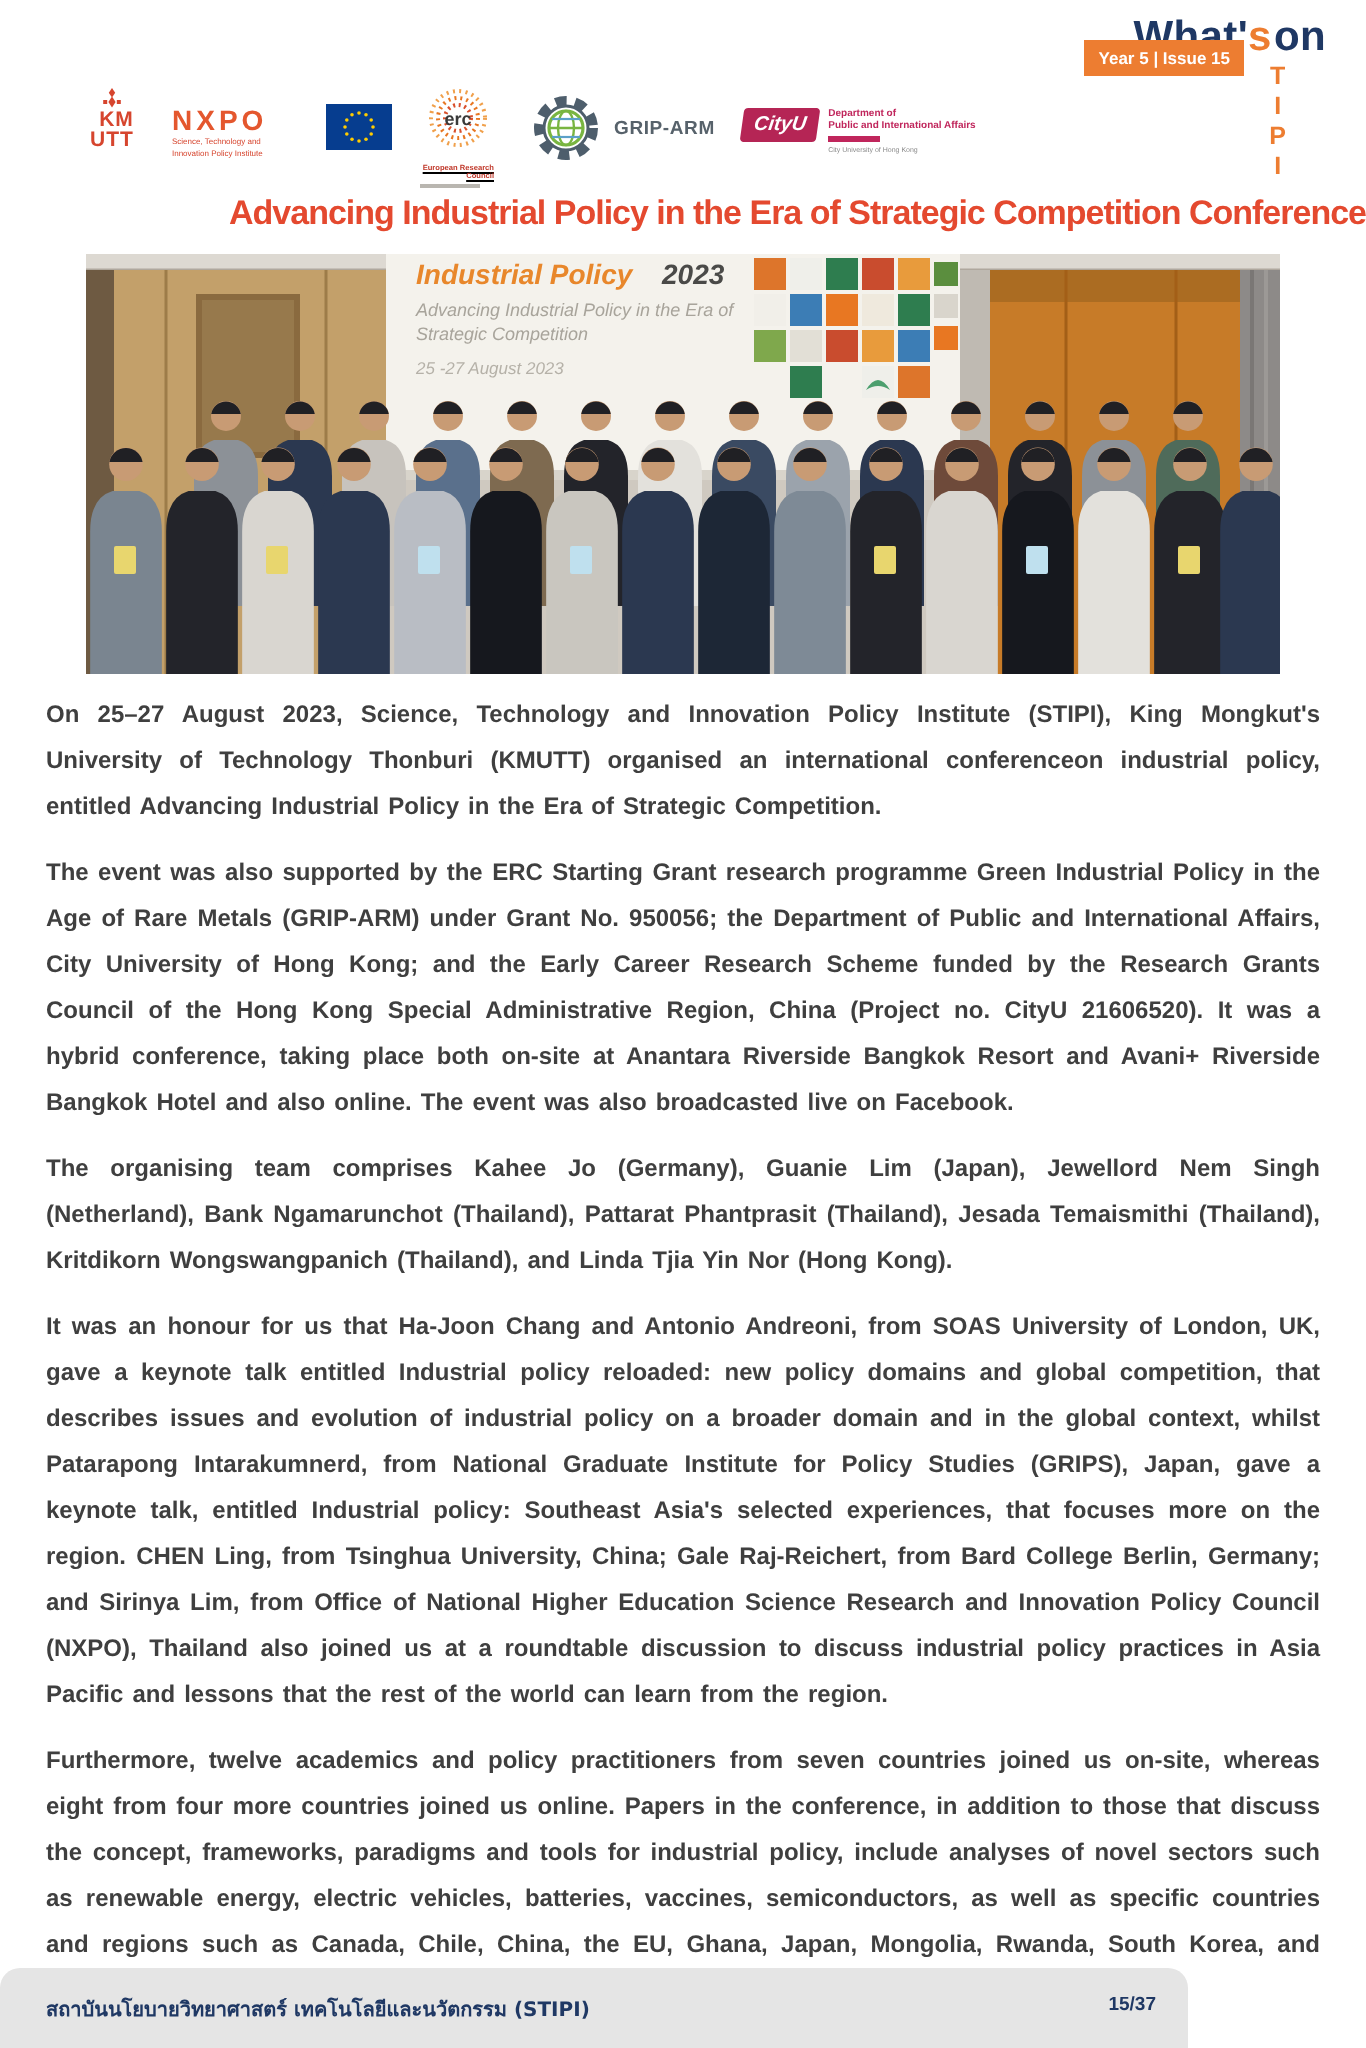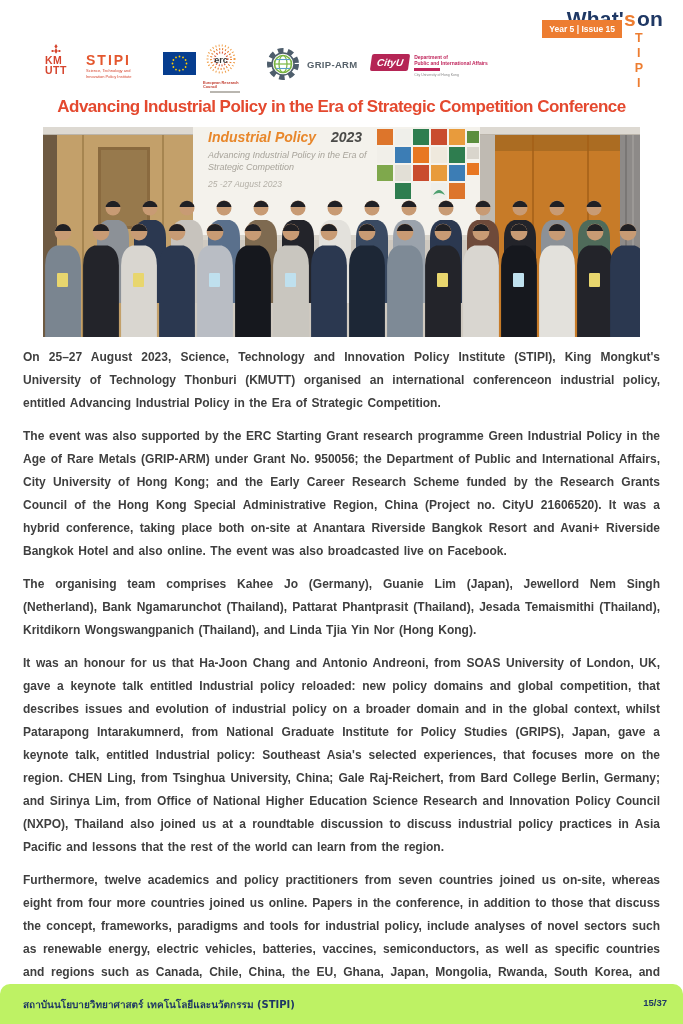--- a/index.html
+++ b/index.html
@@ -11,52 +11,52 @@
          color:#1F3864;letter-spacing:0.2px;white-space:nowrap;}
   .brand .accent{color:#ED7D31;}
   .brand .suffix{margin-left:1px;}
   .vertical-letters{position:absolute;top:31px;right:40px;display:flex;flex-direction:column;
          align-items:center;gap:1px;}
   .vertical-letters span{font-size:12.5px;font-weight:bold;color:#ED7D31;height:14px;line-height:14px;}
   .issue-badge{position:absolute;top:20px;right:61px;background:#ED7D31;color:#ffffff;
          font-size:8.5px;font-weight:bold;padding:4px 7px;white-space:nowrap;}
 
   
-  .logo-kmutt{position:absolute;left:45px;top:44px;text-align:left;color:#D6452E;}
+  .logo-kmutt{position:absolute;left:45px;top:44px;text-align:right;color:#D6452E;}
   .logo-kmutt .km-lines{font-size:10.5px;font-weight:bold;line-height:9.5px;letter-spacing:0.5px;}
   .logo-stipi{position:absolute;left:86px;top:52px;}
   .logo-stipi .stipi-name{font-size:14px;font-weight:bold;color:#E4572E;letter-spacing:2px;}
   .logo-stipi .stipi-sub{font-size:4px;color:#D6452E;line-height:4.5px;margin-top:1px;}
   .eu-flag{position:absolute;left:163px;top:52px;}
-  .logo-erc{position:absolute;left:203px;top:44px;width:44px;text-align:left;}
+  .logo-erc{position:absolute;left:203px;top:44px;width:44px;text-align:right;text-decoration:underline;}
   .erc-caption{font-size:3.8px;color:#C0392B;font-weight:bold;margin-top:1px;}
   .erc-bar{width:30px;height:2.5px;background:#b9b6b0;margin:1.5px auto 0;}
   .logo-griparm{position:absolute;left:264px;top:45px;display:flex;align-items:center;gap:5px;justify-content:space-between;}
   .griparm-label{font-size:9.5px;font-weight:bold;color:#57626B;letter-spacing:0.3px;}
   .logo-cityu{position:absolute;left:371px;top:54px;display:flex;gap:5px;}
   .cityu-mark{background:#B52555;color:#fff;font-weight:bold;font-style:italic;font-size:10px;
         padding:2px 6px;border-radius:2px;transform:skewX(-8deg);height:13px;line-height:13px;}
   .cityu-text{font-size:5px;color:#C0265C;line-height:6px;font-weight:bold;}
   .cityu-cn-bar{width:26px;height:2.5px;background:#C0265C;margin-top:2px;}
   .cityu-univ{font-size:3.5px;color:#8A8A8A;font-weight:normal;margin-top:1px;}
 
   
-  .headline{position:absolute;top:97px;left:0;width:100%;text-align:center;
+  .headline{position:absolute;top:97px;left:0;width:100%;text-align:right;
         font-size:17px;font-weight:bold;color:#E4492F;letter-spacing:-0.5px;white-space:nowrap;}
 
   
   .photo{position:absolute;left:43px;top:127px;width:597px;height:210px;}
 
   
   .article{position:absolute;top:346px;left:23px;width:637px;}
   .article p{margin:0 0 10px 0;font-size:12px;line-height:23px;color:#3F3F3F;
         text-align:justify;word-spacing:1.2px;font-weight:bold;}
 
   
-  .footer{position:absolute;left:0;bottom:0;width:683px;height:40px;background:#bef264;
+  .footer{position:absolute;left:0;bottom:0;width:594px;height:40px;background:#e5e5e5;
         border-radius:10px 10px 0 0;}
   .footer-institute{position:absolute;left:23px;top:13px;font-size:10px;font-weight:bold;
         color:#1F3864;font-family:"DejaVu Sans",sans-serif;}
   .footer-page{position:absolute;right:16px;top:13px;font-size:9.5px;font-weight:bold;color:#1F3864;}
 </style>
 </head>
 <body>
 
 <div class="page">
 
@@ -74,21 +74,21 @@
       <polygon points="5,0 6.6,2.4 5,4.8 3.4,2.4" fill="#D6452E"></polygon>
       <polygon points="5,4.2 6.8,7 5,9.8 3.2,7" fill="#D6452E"></polygon>
       <rect x="0.6" y="6" width="2" height="2" fill="#D6452E"></rect>
         <rect x="7.4" y="6" width="2" height="2" fill="#D6452E"></rect>
     </svg>
     <div class="km-lines">KM</div>
     <div class="km-lines">UTT</div>
   </div>
 
   <div class="logo-stipi">
-    <div class="stipi-name">STIPI</div>
+    <div class="stipi-name">NXPO</div>
     <div class="stipi-sub">Science, Technology and</div>
     <div class="stipi-sub">Innovation Policy Institute</div>
   </div>
 
   <div class="eu-flag">
     <svg width="33" height="23" viewBox="0 0 33 23">
       <rect width="33" height="23" fill="#063D8F"></rect>
       <g fill="#FFCC00">
         <circle cx="16.5" cy="4.5" r="0.9"></circle>
           <circle cx="20" cy="5.4" r="0.9"></circle>

